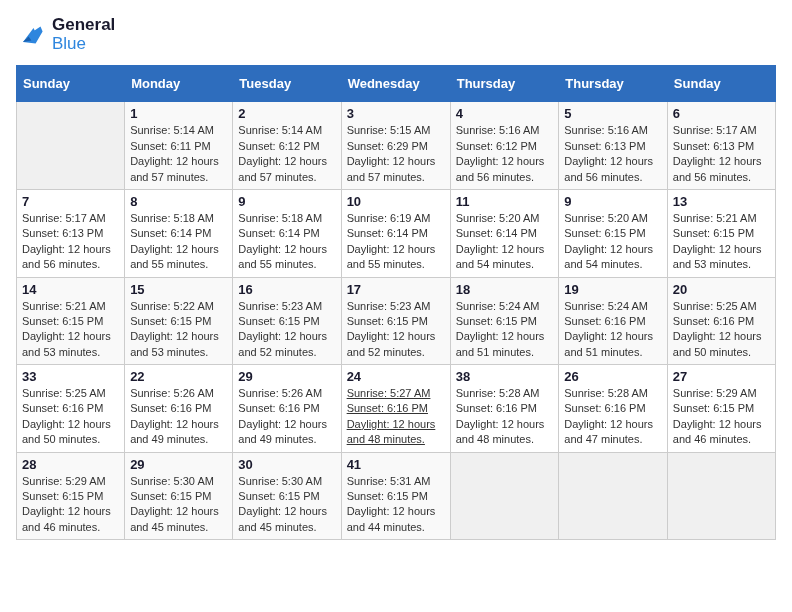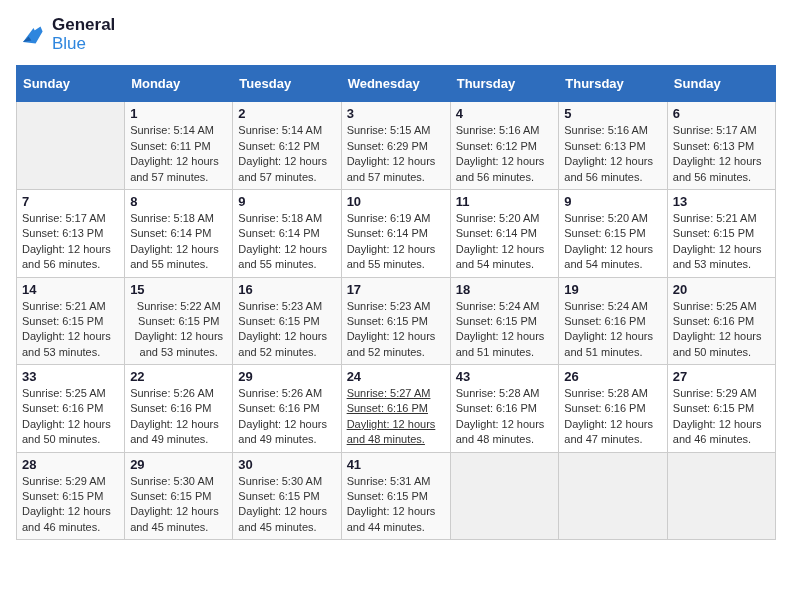--- a/index.html
+++ b/index.html
@@ -211,21 +211,21 @@
       <tr>
         <td>
           <span class="day-num">14</span>
           <div class="day-info" style="white-space: pre-line;">Sunrise: 5:21 AM
 Sunset: 6:15 PM
 Daylight: 12 hours
 and 53 minutes.</div>
         </td>
         <td>
           <span class="day-num">15</span>
-          <div class="day-info" style="white-space: pre-line; text-align: center;">Sunrise: 5:22 AM
+          <div class="day-info" style="white-space: pre-line;">Sunrise: 5:22 AM
 Sunset: 6:15 PM
 Daylight: 12 hours
 and 53 minutes.</div>
         </td>
         <td>
           <span class="day-num">16</span>
           <div class="day-info" style="white-space: pre-line;">Sunrise: 5:23 AM
 Sunset: 6:15 PM
 Daylight: 12 hours
 and 52 minutes.</div>
@@ -282,21 +282,21 @@
 and 49 minutes.</div>
         </td>
         <td>
           <span class="day-num">24</span>
           <div class="day-info" style="white-space: pre-line; text-decoration: underline;">Sunrise: 5:27 AM
 Sunset: 6:16 PM
 Daylight: 12 hours
 and 48 minutes.</div>
         </td>
         <td>
-          <span class="day-num">43</span>
+          <span class="day-num">38</span>
           <div class="day-info" style="white-space: pre-line;">Sunrise: 5:28 AM
 Sunset: 6:16 PM
 Daylight: 12 hours
 and 48 minutes.</div>
         </td>
         <td>
           <span class="day-num">26</span>
           <div class="day-info" style="white-space: pre-line;">Sunrise: 5:28 AM
 Sunset: 6:16 PM
 Daylight: 12 hours

